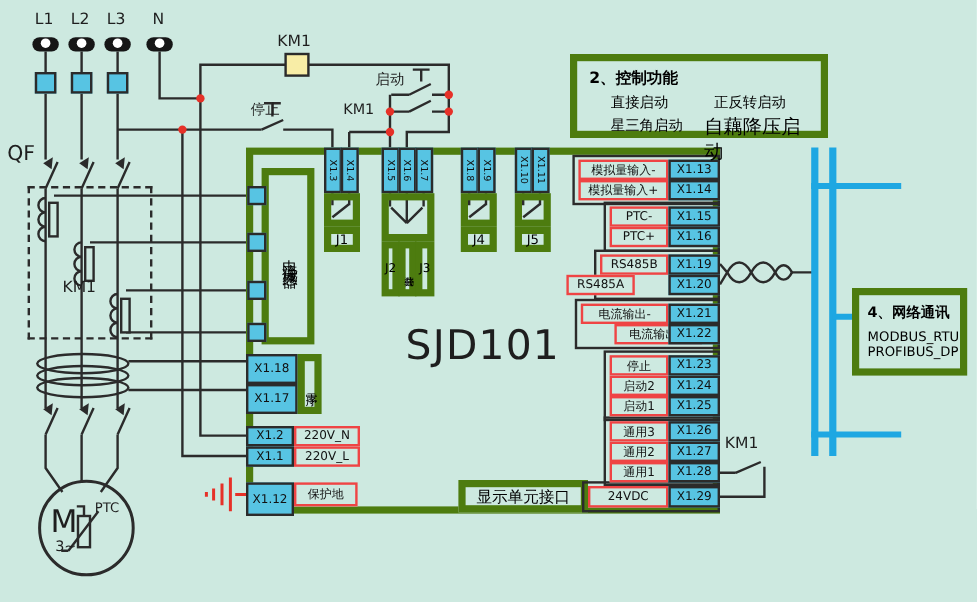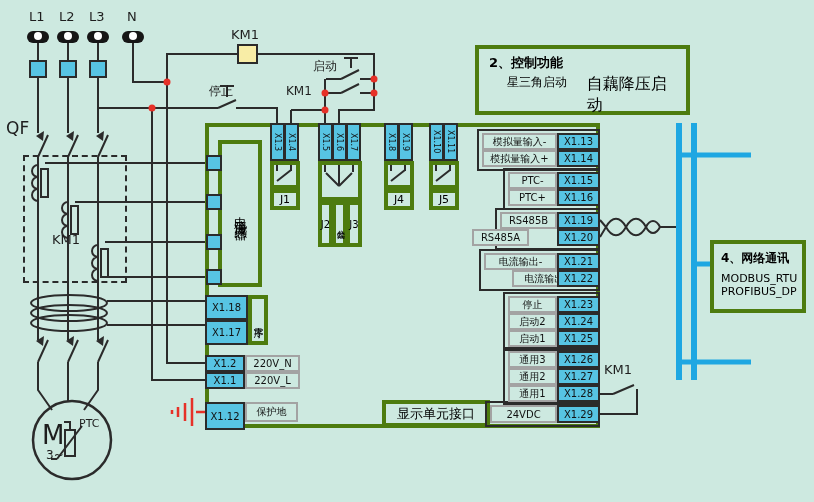--- a/index.html
+++ b/index.html
@@ -1,24 +1,24 @@
 <!DOCTYPE html>
 <html><head>
 <meta charset="utf-8">
 <style>
   html,body{margin:0;padding:0;}
   body{font-family:"DejaVu Sans","Liberation Sans",sans-serif;}
   #stage{position:relative;width:814px;height:502px;background:#cde9e0;overflow:hidden;}
   #stage *{box-sizing:border-box;}
   .abs{position:absolute;}
   .lbl{position:absolute;color:#1e1e1e;white-space:nowrap;}
-  .bx{position:absolute;border:4px solid #4d7c0f;background:transparent;}
+  .bx{position:absolute;border:6px solid #4d7c0f;background:transparent;}
   .bluebox{position:absolute;width:43px;height:17px;background:#57c4e3;border:2px solid #2b2b2b;
            display:flex;align-items:center;justify-content:center;font-size:10px;color:#111;}
-  .rlab{position:absolute;height:17px;border:2px solid #a3a3a3;display:flex;align-items:center;
+  .rlab{position:absolute;height:17px;border:2px solid #ef4444;display:flex;align-items:center;
         justify-content:center;font-size:10px;color:#111;background:#cde9e0;}
   .grp{position:absolute;border:2px solid #2b2b2b;}
   .vterm{position:absolute;top:123px;width:15px;height:38px;background:#57c4e3;border:2px solid #2b2b2b;
          writing-mode:vertical-rl;font-size:8px;color:#111;display:flex;align-items:center;justify-content:center;}
   .vtext{writing-mode:vertical-rl;text-orientation:upright;display:flex;align-items:center;justify-content:center;}
   svg{position:absolute;left:0;top:0;pointer-events:none;}
 </style>
 </head>
 <body>
 
@@ -158,20 +158,21 @@
   <div class="lbl" style="left:604px;top:362px;font-size:13px;">KM1</div>
 
   <div class="abs" style="left:23px;top:155px;width:104px;height:128px;border:2px dashed #2b2b2b;"></div>
   <div class="lbl" style="left:52px;top:232px;font-size:13px;">KM1</div>
 
   <div class="lbl" style="left:42px;top:420px;font-size:26px;">M</div>
   <div class="lbl" style="left:46px;top:448px;font-size:12px;">3~</div>
   <div class="lbl" style="left:79px;top:417px;font-size:11px;">PTC</div>
 
   <div class="bx" style="left:205px;top:123px;width:395px;height:305px;"></div>
+  <div class="lbl" style="left:338px;top:268px;font-size:34px;letter-spacing:1px;">SJD101</div>
 
   <div class="bx vtext" style="left:218px;top:140px;width:44px;height:147px;font-size:13px;letter-spacing:3px;">电流传感器</div>
   <div class="abs" style="left:206px;top:155px;width:16px;height:16px;background:#57c4e3;border:2px solid #2b2b2b;"></div>
   <div class="abs" style="left:206px;top:194px;width:16px;height:16px;background:#57c4e3;border:2px solid #2b2b2b;"></div>
   <div class="abs" style="left:206px;top:234px;width:16px;height:16px;background:#57c4e3;border:2px solid #2b2b2b;"></div>
   <div class="abs" style="left:206px;top:269px;width:16px;height:16px;background:#57c4e3;border:2px solid #2b2b2b;"></div>
 
   <div class="vterm" style="left:270px;">X1.3</div>
   <div class="vterm" style="left:284px;">X1.4</div>
   <div class="vterm" style="left:318px;">X1.5</div>
@@ -247,20 +248,24 @@
   <div class="rlab" style="left:508px;top:368px;width:49px;">通用2</div>
   <div class="bluebox" style="left:557px;top:368px;">X1.27</div>
   <div class="rlab" style="left:508px;top:385px;width:49px;">通用1</div>
   <div class="bluebox" style="left:557px;top:385px;">X1.28</div>
 
   <div class="rlab" style="left:490px;top:405px;width:67px;height:18px;">24VDC</div>
   <div class="bluebox" style="left:557px;top:405px;height:18px;">X1.29</div>
 
   <div class="bx" style="left:475px;top:45px;width:215px;height:70px;padding:5px 10px;">
     <div style="font-size:13px;font-weight:bold;">2、控制功能</div>
+    <div style="display:flex;margin-top:3px;padding-left:18px;">
+      <span style="width:86px;font-size:12px;">直接启动</span>
+      <span style="font-size:12px;">正反转启动</span>
+    </div>
     <div style="display:flex;margin-top:2px;padding-left:18px;">
       <span style="width:86px;font-size:12px;">星三角启动</span>
       <span style="font-size:16px;">自藕降压启动</span>
     </div>
   </div>
 
   <div class="bx" style="left:710px;top:240px;width:96px;height:73px;padding:6px 7px;background:#cde9e0;">
     <div style="font-size:12px;font-weight:bold;">4、网络通讯</div>
     <div style="font-size:11px;margin-top:5px;">MODBUS_RTU</div>
     <div style="font-size:11px;">PROFIBUS_DP</div>

